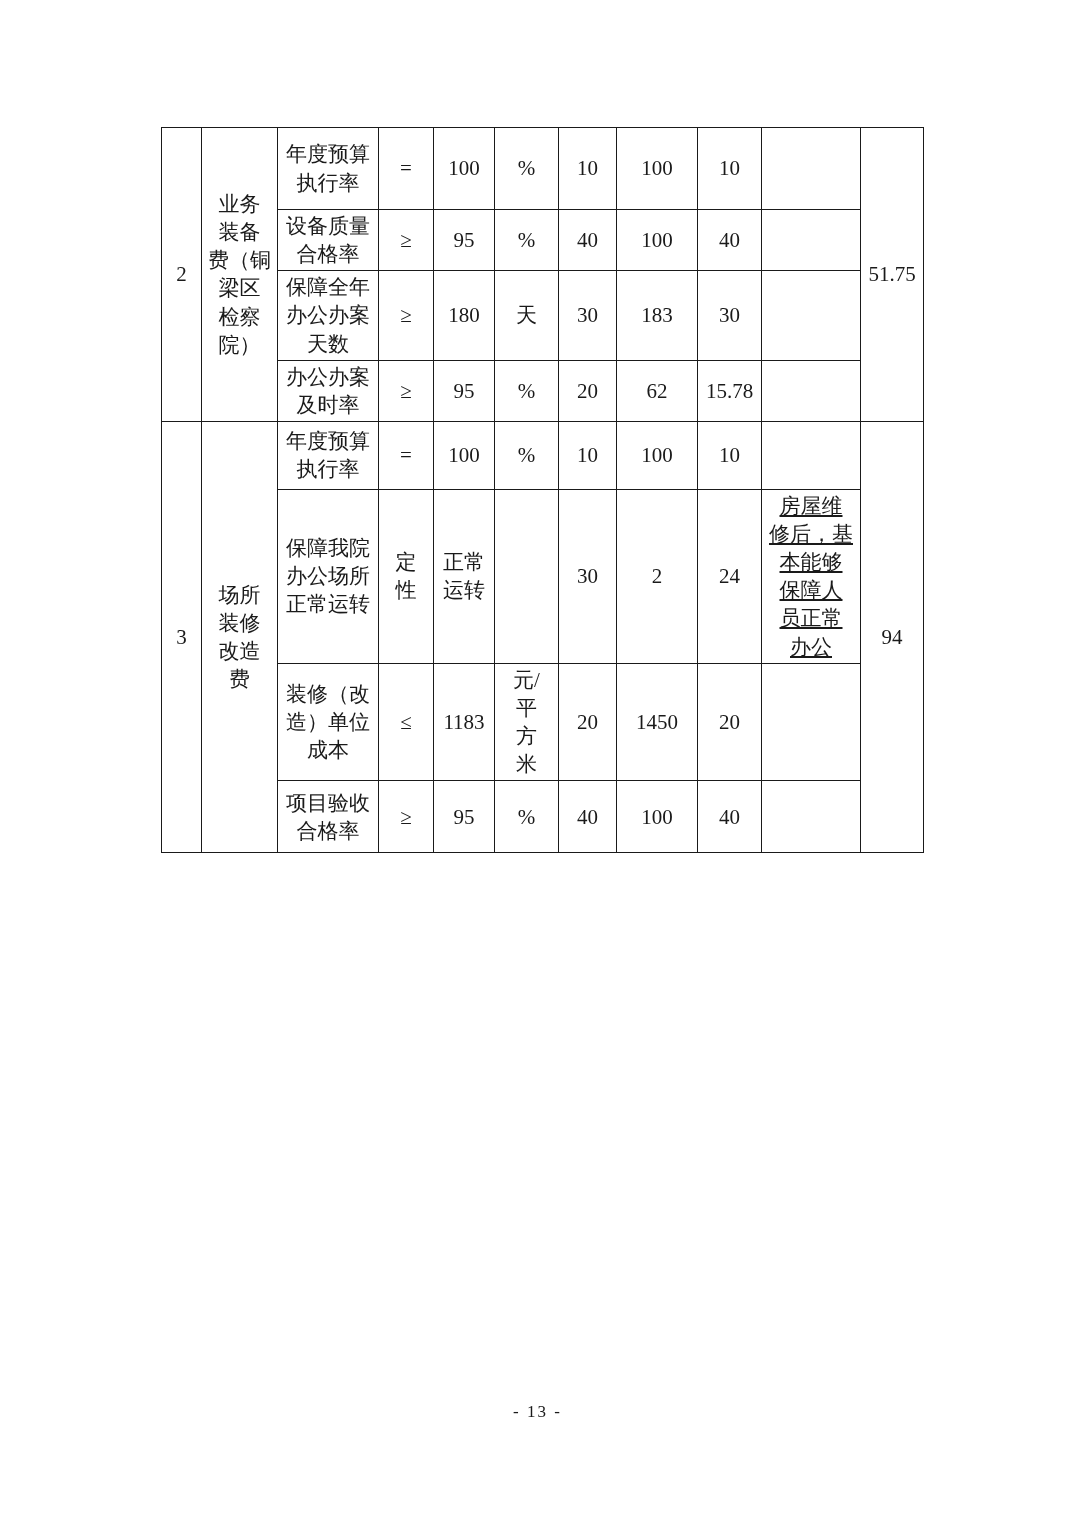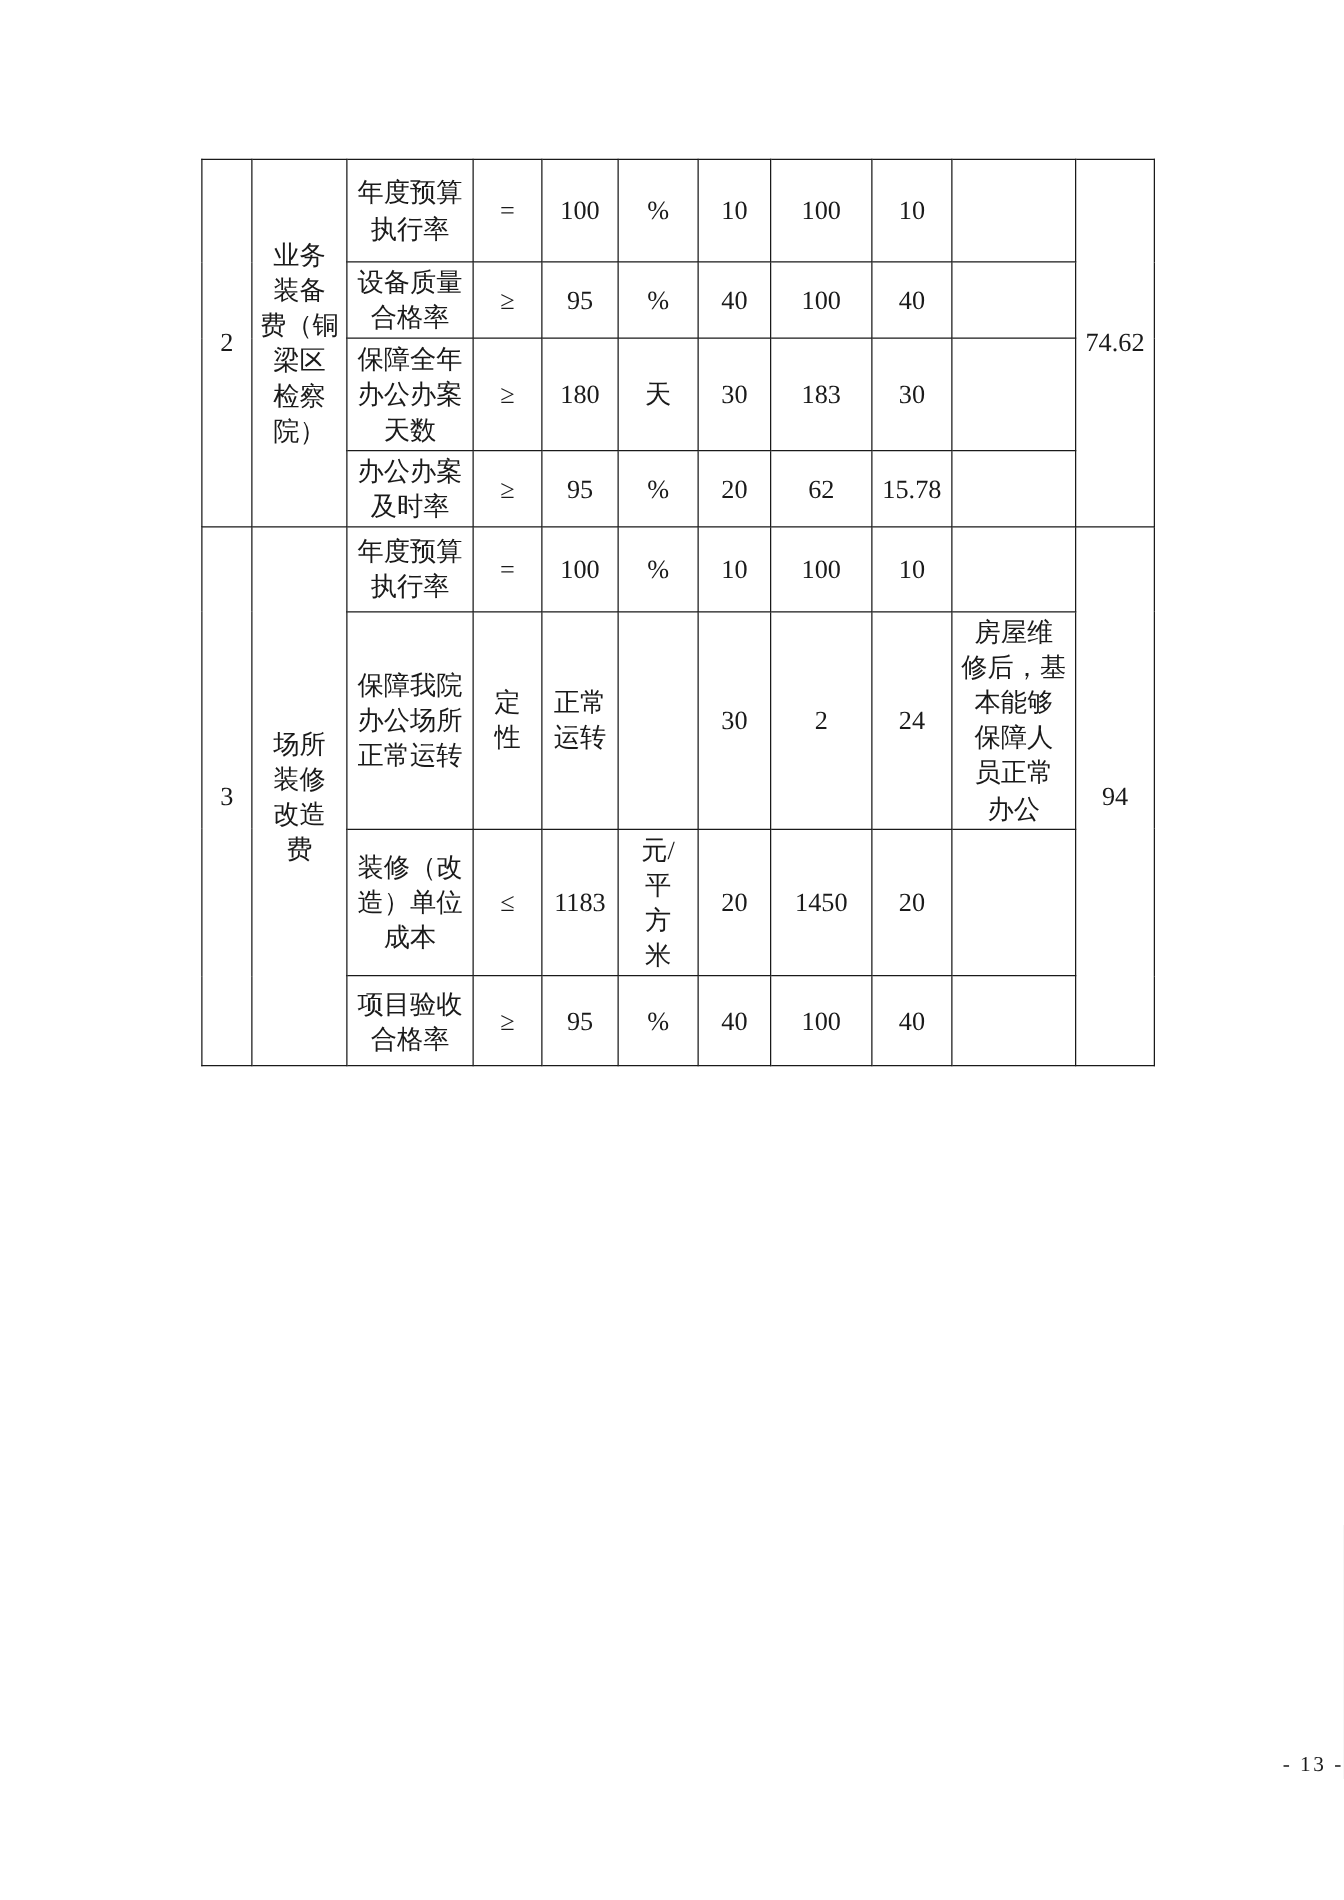--- a/index.html
+++ b/index.html
@@ -33,27 +33,28 @@
     font-size: 21px;
     line-height: 1.34;
     white-space: pre-line;
     overflow: hidden;
     word-break: break-all;
   }
   td.remark-cell {
     font-size: 20px;
     line-height: 1.35;
     padding: 2px 5px;
+    text-decoration: underline;
   }
   .page-number {
     position: absolute;
     top: 1402px;
     left: 0;
     width: 100%;
-    text-align: right;
+    text-align: center;
     font-size: 17px;
     letter-spacing: 2px;
     color: #1a1a1a;
   }
 </style>
 </head>
 <body>
 
 <div class="page">
 
@@ -83,21 +84,21 @@
 院）</td>
       <td>年度预算
 执行率</td>
       <td>=</td>
       <td>100</td>
       <td>%</td>
       <td>10</td>
       <td>100</td>
       <td>10</td>
       <td class="remark-cell"></td>
-      <td rowspan="4">74.62</td>
+      <td rowspan="4">51.75</td>
     </tr>
     <tr style="height:58px">
       <td>设备质量
 合格率</td>
       <td>≥</td>
       <td>95</td>
       <td>%</td>
       <td>40</td>
       <td>100</td>
       <td>40</td>

